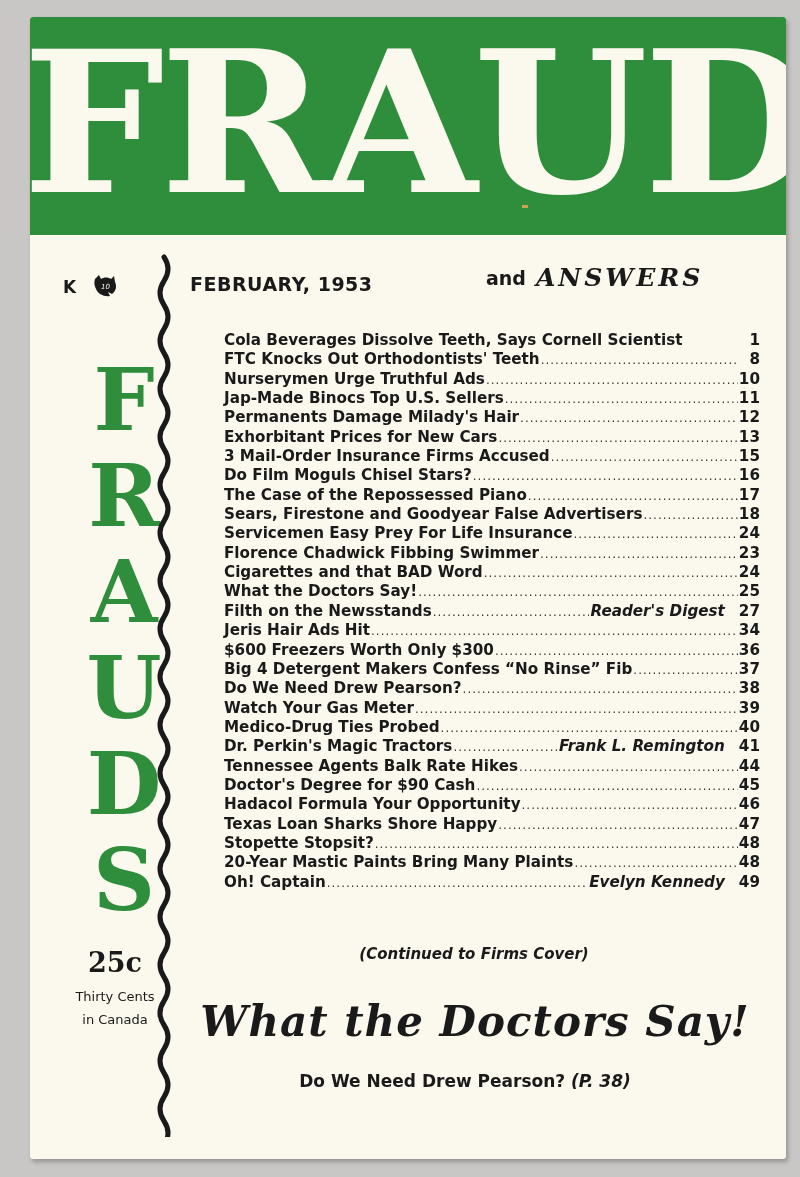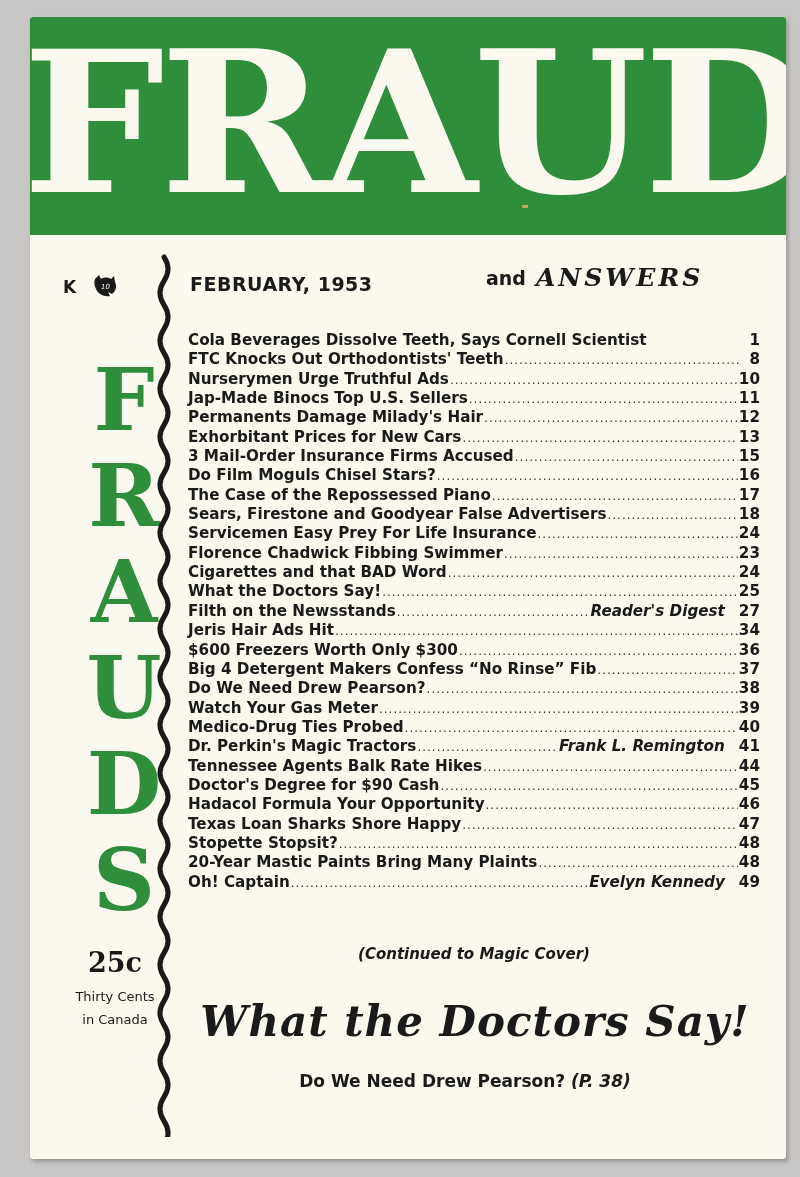--- a/index.html
+++ b/index.html
@@ -77,20 +77,21 @@
       vertical-align:middle;
     }
     .toc {
       position:absolute; left:158px; top:314px; width:572px;
     }
     .toc-row {
       display:flex; align-items:baseline;
       height:19.35px; line-height:19px;
       font-weight:bold; font-size:15.2px; color:#1a1a1a;
       white-space:nowrap;
+      margin-left:36px;
     }
     .toc-title { flex:0 0 auto; }
     .toc-dots {
       flex:1 1 auto; overflow:hidden; margin:0 1px;
       font-weight:normal; font-size:12px; letter-spacing:1px;
       color:#333;
     }
     .toc-dots::before {
       content:"........................................................................................................................................................................";
     }
@@ -304,20 +305,20 @@
         <span class="toc-page">48</span>
       </div>
       <div class="toc-row">
         <span class="toc-title">Oh! Captain</span>
         <span class="toc-dots"></span>
         <span class="toc-author">Evelyn Kennedy</span>
         <span class="toc-page">49</span>
       </div>
     </div>
 
-  <div class="continued">(Continued to Magic Cover)</div>
+  <div class="continued">(Continued to Firms Cover)</div>
 
   <div class="feature-headline">What the Doctors Say!</div>
   <div class="feature-sub">
     <span>Do We Need Drew Pearson?</span>
     <span class="paren">(P. 38)</span>
   </div>
 </div>
 
 </body></html>

